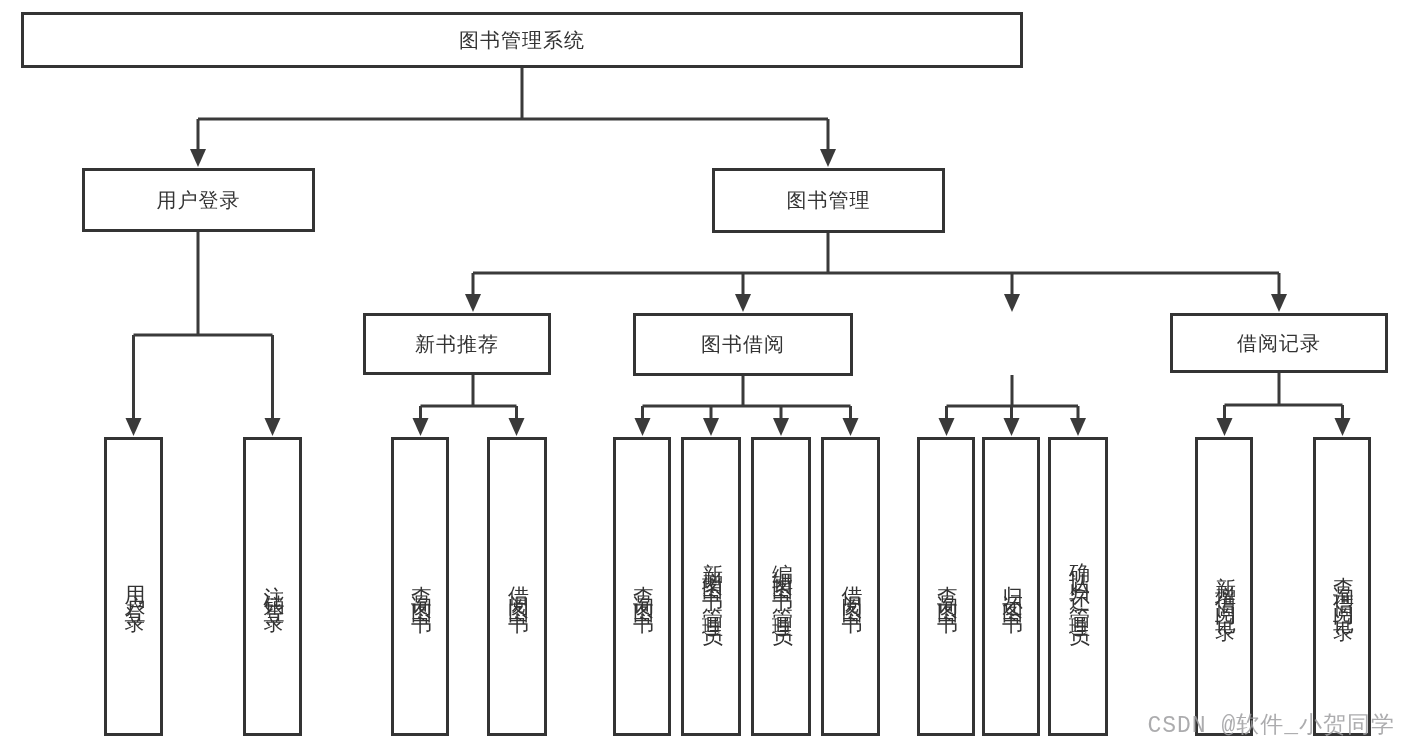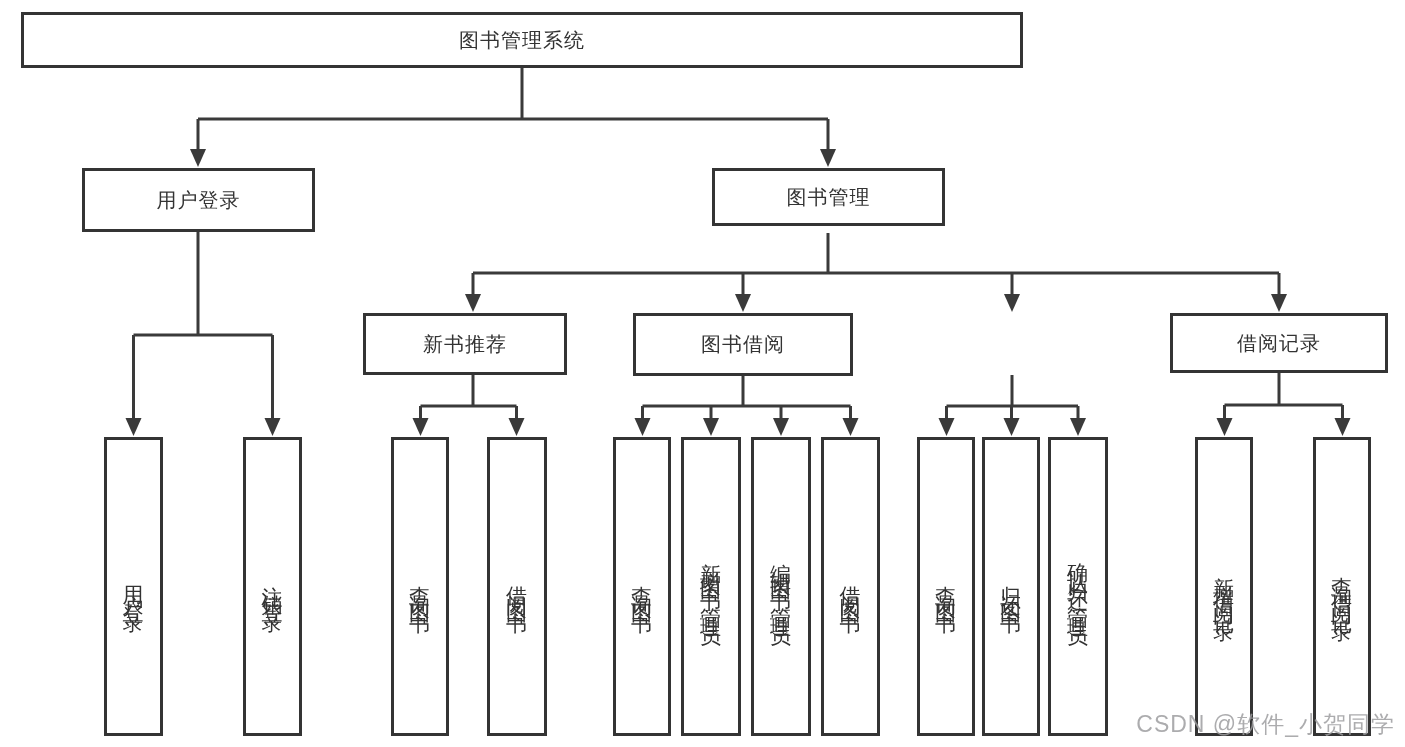--- a/index.html
+++ b/index.html
@@ -6,21 +6,21 @@
     margin: 0;
     padding: 0;
     background: #ffffff;
   }
   #stage {
     position: relative;
     width: 1405px;
     height: 747px;
     background: #ffffff;
     overflow: hidden;
-    font-family: Liberation Sans, sans-serif;
+    font-family: Liberation Mono, monospace;
   }
   #connectors {
     position: absolute;
     left: 0; top: 0;
     width: 1405px;
     height: 747px;
   }
   .node {
     position: absolute;
     box-sizing: border-box;
@@ -102,23 +102,23 @@
     <polygon class="head" points="1070,418 1086,418 1078,436"></polygon>
 
     <path class="edge" d="M1279,373 L1279,405 M1224.5,405 L1342.5,405 M1224.5,405 L1224.5,419 M1342.5,405 L1342.5,419"></path>
     <polygon class="head" points="1216.5,418 1232.5,418 1224.5,436"></polygon>
     <polygon class="head" points="1334.5,418 1350.5,418 1342.5,436"></polygon>
   </svg>
 
   <div class="node h-node" style="left:21px; top:12px; width:1002px; height:56px;">图书管理系统</div>
 
   <div class="node h-node" style="left:82px; top:168px; width:233px; height:64px;">用户登录</div>
-  <div class="node h-node" style="left:712px; top:168px; width:233px; height:58px;">图书管理</div>
+  <div class="node h-node" style="left:712px; top:168px; width:233px; height:65px;">图书管理</div>
 
-  <div class="node h-node" style="left:363px; top:313px; width:204px; height:62px;text-align:right;">新书推荐</div>
+  <div class="node h-node" style="left:363px; top:313px; width:188px; height:62px;text-align:right;">新书推荐</div>
   <div class="node h-node" style="left:633px; top:313px; width:220px; height:63px;">图书借阅</div>
   <div class="node h-node" style="left:1170px; top:313px; width:218px; height:60px;">借阅记录</div>
 
   <div class="node v-node" style="left:104px; top:437px; width:59px; height:299px;">用户登录</div>
   <div class="node v-node" style="left:243px; top:437px; width:59px; height:299px;">注销登录</div>
 
   <div class="node v-node" style="left:391px; top:437px; width:58px; height:299px;">查询图书</div>
   <div class="node v-node" style="left:487px; top:437px; width:60px; height:299px;">借阅图书</div>
 
   <div class="node v-node" style="left:613px; top:437px; width:58px; height:299px;">查询图书</div>

